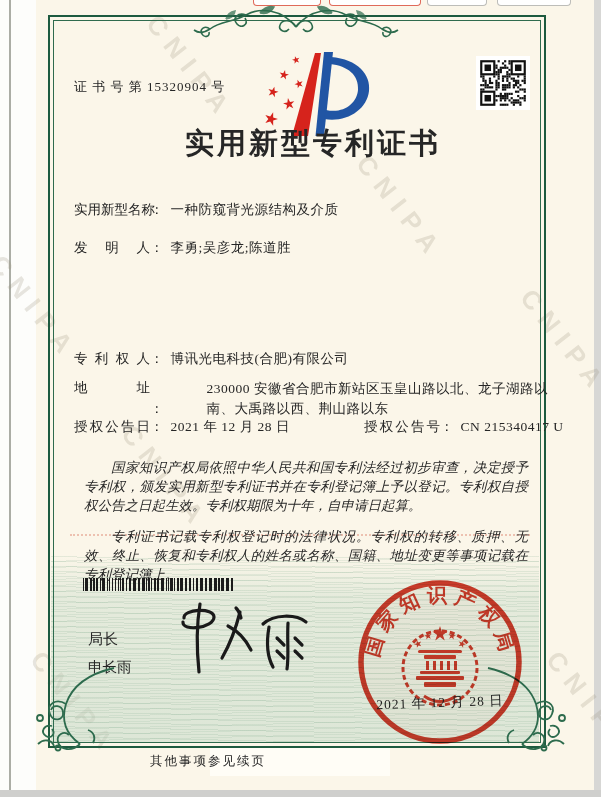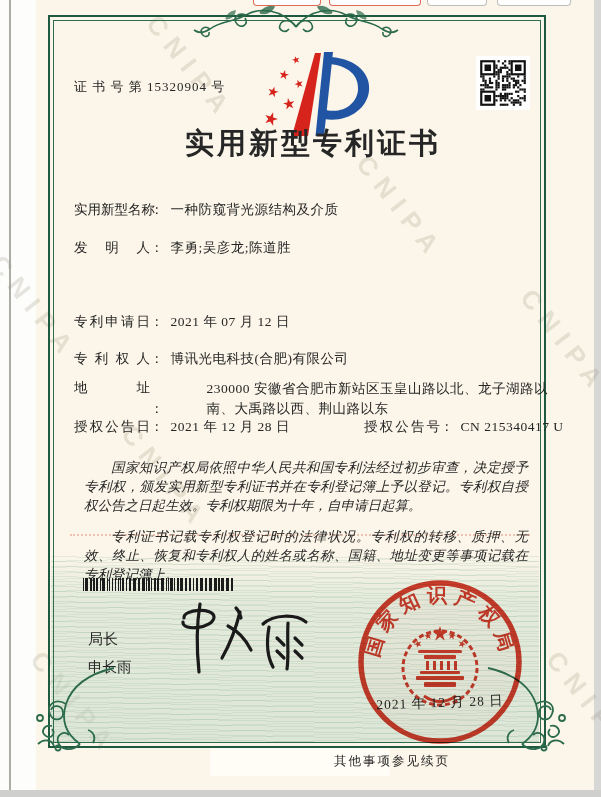--- a/index.html
+++ b/index.html
@@ -54,21 +54,21 @@
   
   .barcode{position:absolute;left:83px;top:578px;z-index:2;}
   .officer-title{position:absolute;left:88px;top:630px;font-size:15px;z-index:2;font-family:"Liberation Sans","DejaVu Sans",sans-serif;}
   .officer-name{position:absolute;left:88px;top:658px;font-size:14.5px;z-index:2;font-family:"Liberation Sans","DejaVu Sans",sans-serif;}
   .signature{position:absolute;left:170px;top:598px;z-index:2;}
   .seal{position:absolute;left:354px;top:576px;z-index:3;mix-blend-mode:multiply;}
   .seal-date{position:absolute;left:352px;top:694px;width:176px;text-align:center;font-size:13.5px;color:#1d1d1d;
              letter-spacing:1px;transform:rotate(-2deg);z-index:4;white-space:nowrap;}
   .page-no{position:absolute;left:48px;top:719px;width:494px;text-align:center;font-size:12px;letter-spacing:1px;z-index:2;}
   .note-band{position:absolute;left:210px;top:748px;width:180px;height:28px;background:#fffdf6;z-index:2;}
-  .note{position:absolute;left:150px;top:753px;width:300px;text-align:right;font-size:12.5px;letter-spacing:2px;z-index:3;}
+  .note{position:absolute;left:150px;top:753px;width:300px;text-align:left;font-size:12.5px;letter-spacing:2px;z-index:3;}
 </style>
 </head>
 <body>
 
 <div class="photo">
 
   <div class="strip-left"></div>
   <div class="edge-line"></div>
   <div class="strip-right"></div>
   <div class="strip-bottom"></div>
@@ -296,23 +296,20 @@
     </svg>
 
   <div class="title">实用新型专利证书</div>
 
   <div class="frow r0">
     <span class="lbl">实用新型名称</span><span class="colon">：</span><span class="val">一种防窥背光源结构及介质</span>
   </div>
   <div class="frow r1">
     <span class="lbl">发明人</span><span class="colon">：</span><span class="val">李勇;吴彦龙;陈道胜</span>
   </div>
-  <div class="frow r3">
-    <span class="lbl">专利申请日</span><span class="colon">：</span><span class="val">2021 年 07 月 12 日</span>
-  </div>
   <div class="frow r4">
     <span class="lbl">专利权人</span><span class="colon">：</span><span class="val">博讯光电科技(合肥)有限公司</span>
   </div>
   <div class="frow r5">
     <span class="lbl">地址</span><span class="colon">：</span><span class="val">230000 安徽省合肥市新站区玉皇山路以北、龙子湖路以南、大禹路以西、荆山路以东</span>
   </div>
   <div class="frow r6">
     <span class="lbl">授权公告日</span><span class="colon">：</span><span class="val">2021 年 12 月 28 日</span>
     <span class="pair2">
       <span class="lbl">授权公告号</span><span class="colon">：</span><span class="val">CN 215340417 U</span>

